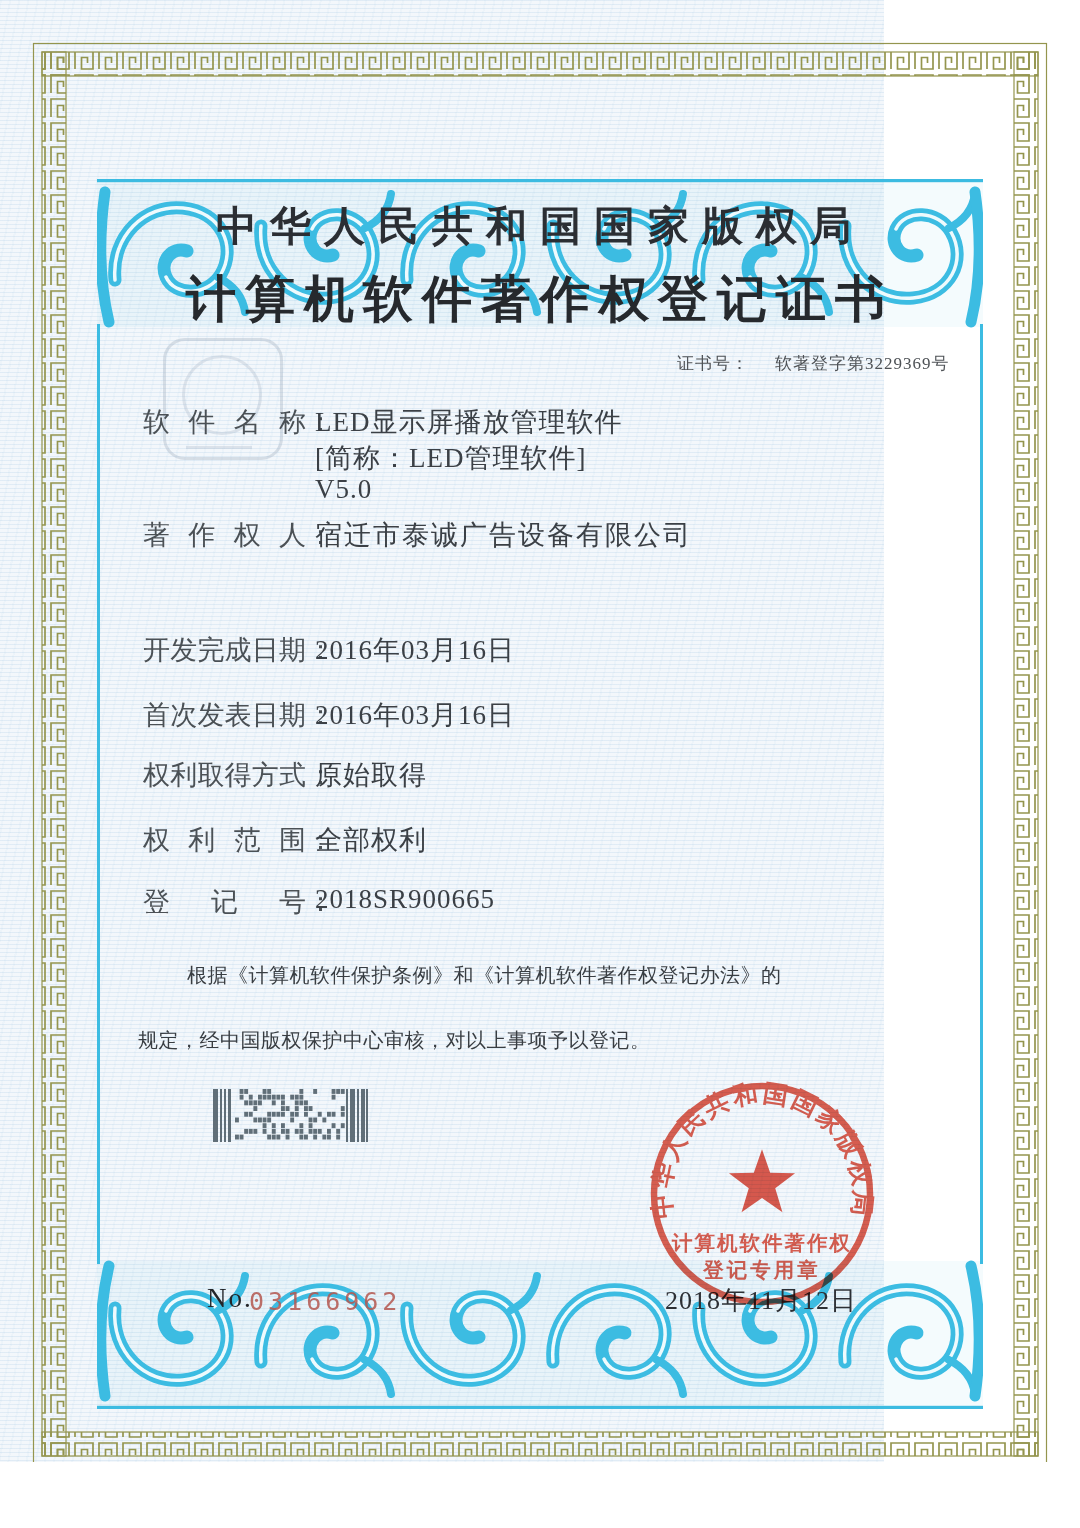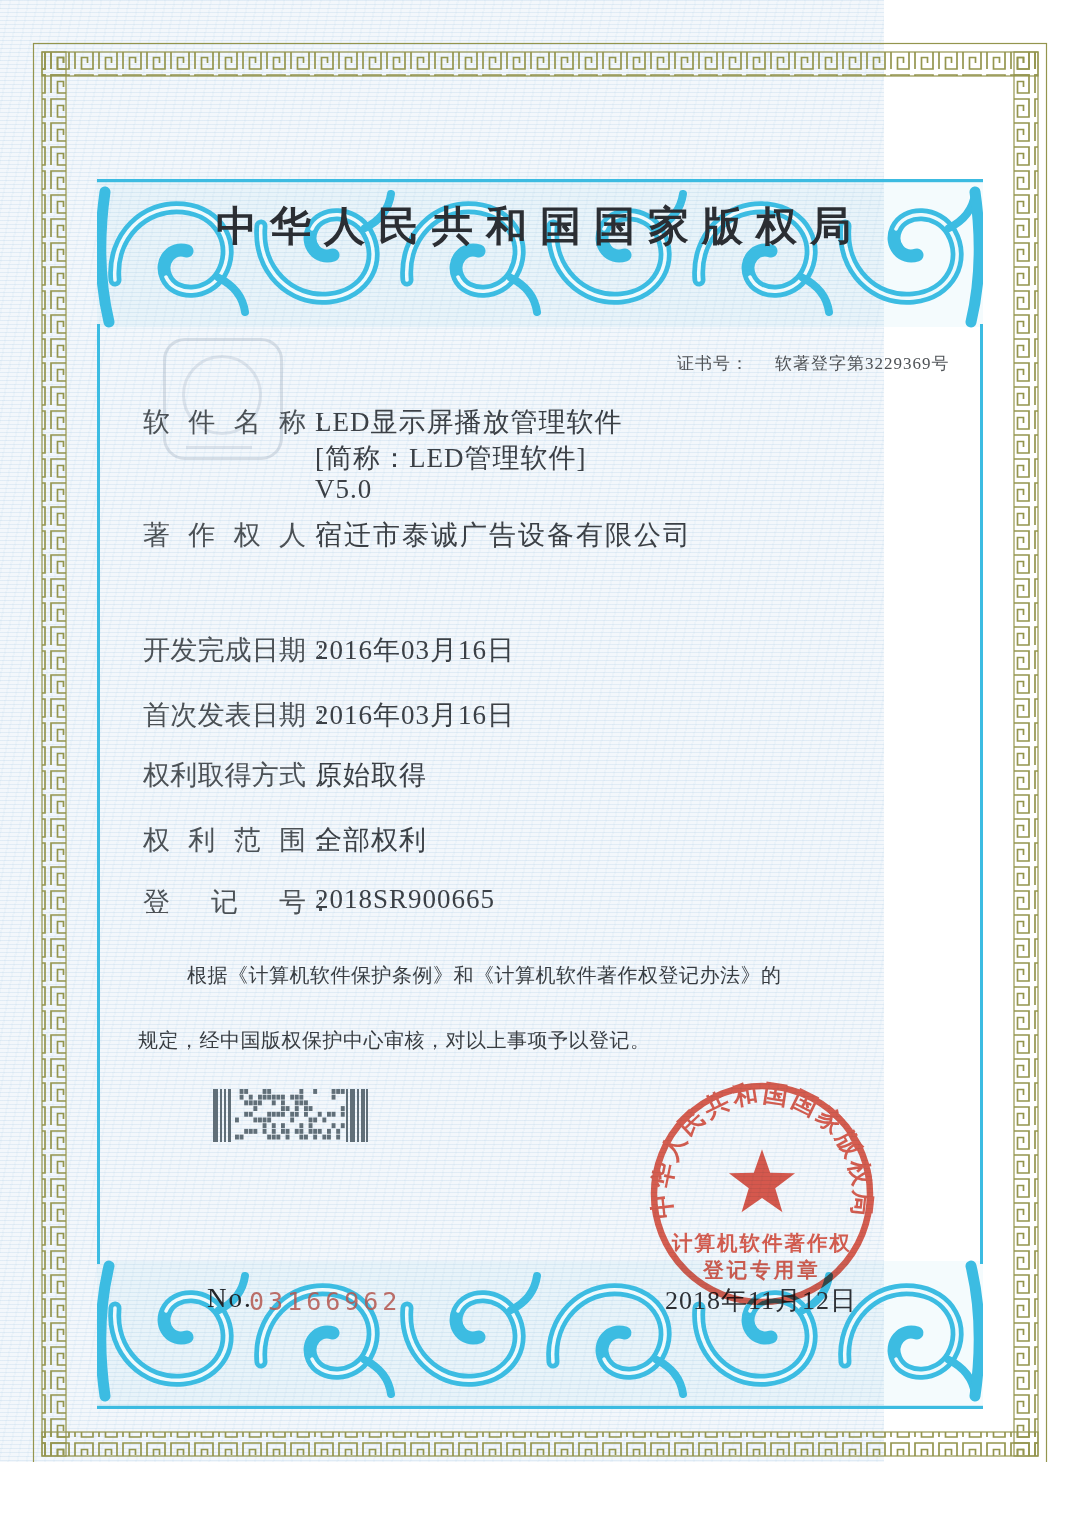--- a/index.html
+++ b/index.html
@@ -107,20 +107,21 @@
     <use href="#sc" transform="translate(452,144) scale(1,-1)"></use>
     <use href="#sc" transform="translate(598,6)"></use>
     <use href="#sc" transform="translate(744,144) scale(1,-1)"></use>
     <path d="M8 14 C 2 56 2 102 12 144" fill="none" stroke="#3cbce2" stroke-width="11" stroke-linecap="round"></path>
     <path d="M878 14 C 884 56 884 102 874 144" fill="none" stroke="#3cbce2" stroke-width="11" stroke-linecap="round"></path>
   </svg>
 
   <div class="watermark"></div>
 
   <div class="abs title1">中华人民共和国国家版权局</div>
+  <div class="abs title2">计算机软件著作权登记证书</div>
 
   <div class="abs certno">
     <span>证书号：</span>
     <span>软著登字第3229369号</span>
   </div>
 
   <div class="row" style="top:404px">
     <span class="lbl">
         <span>软</span>
         <span>件</span>

